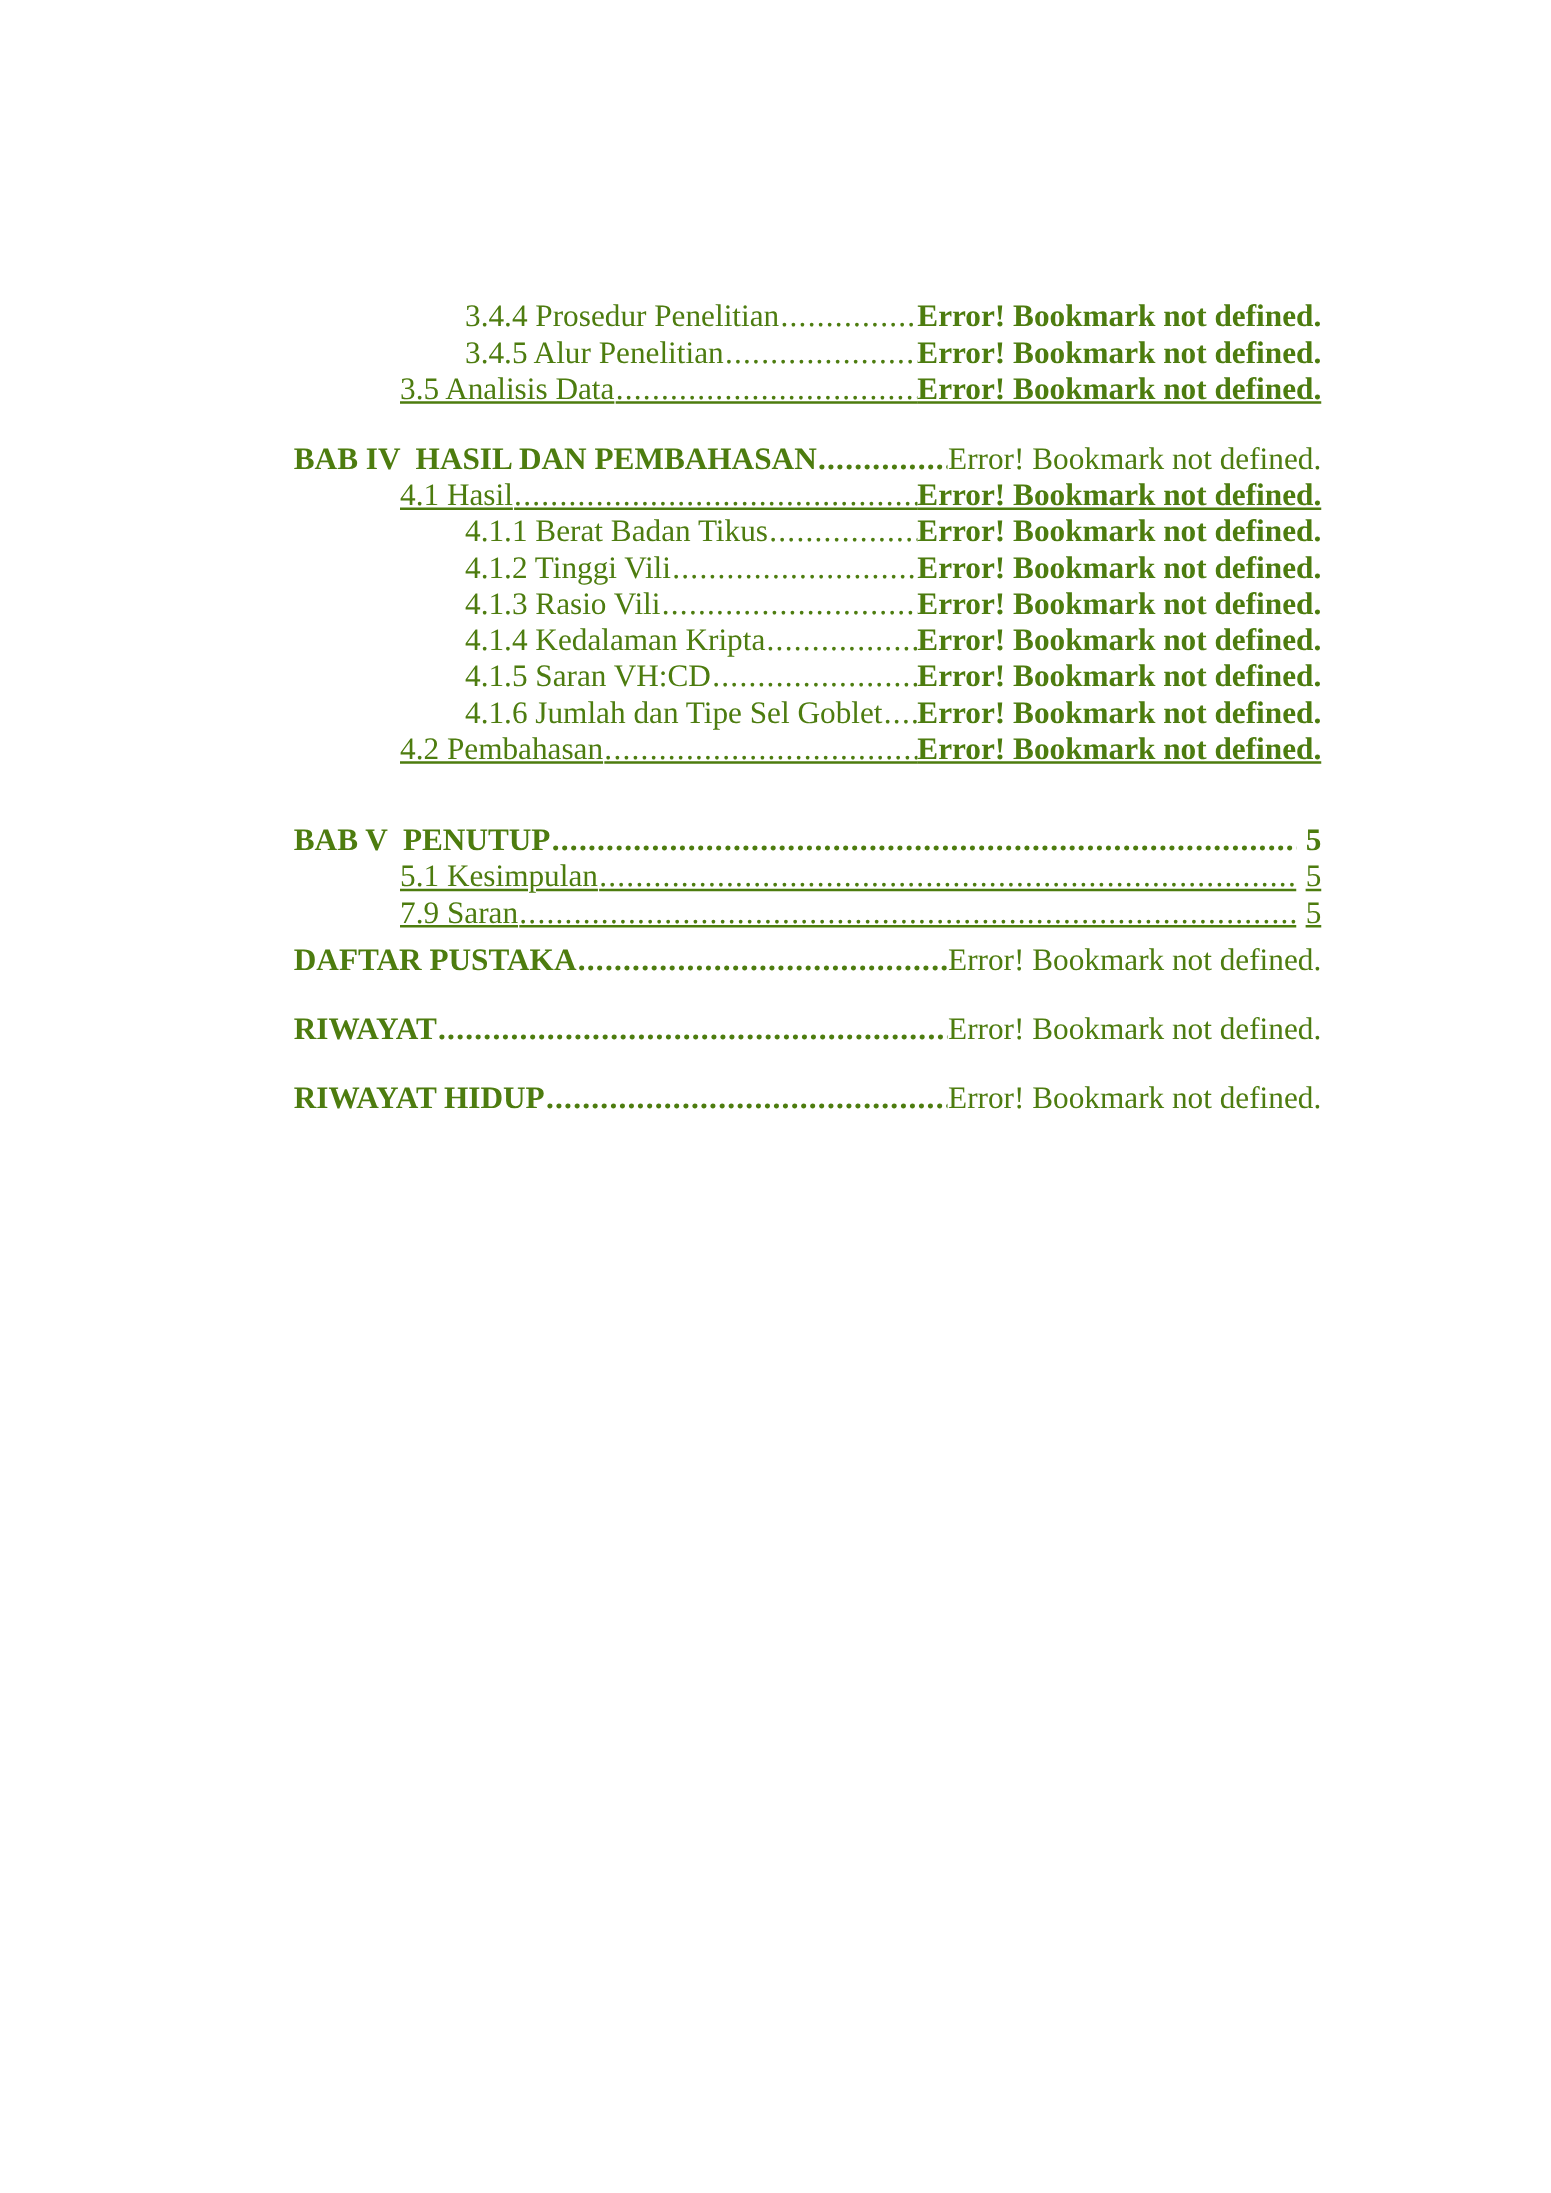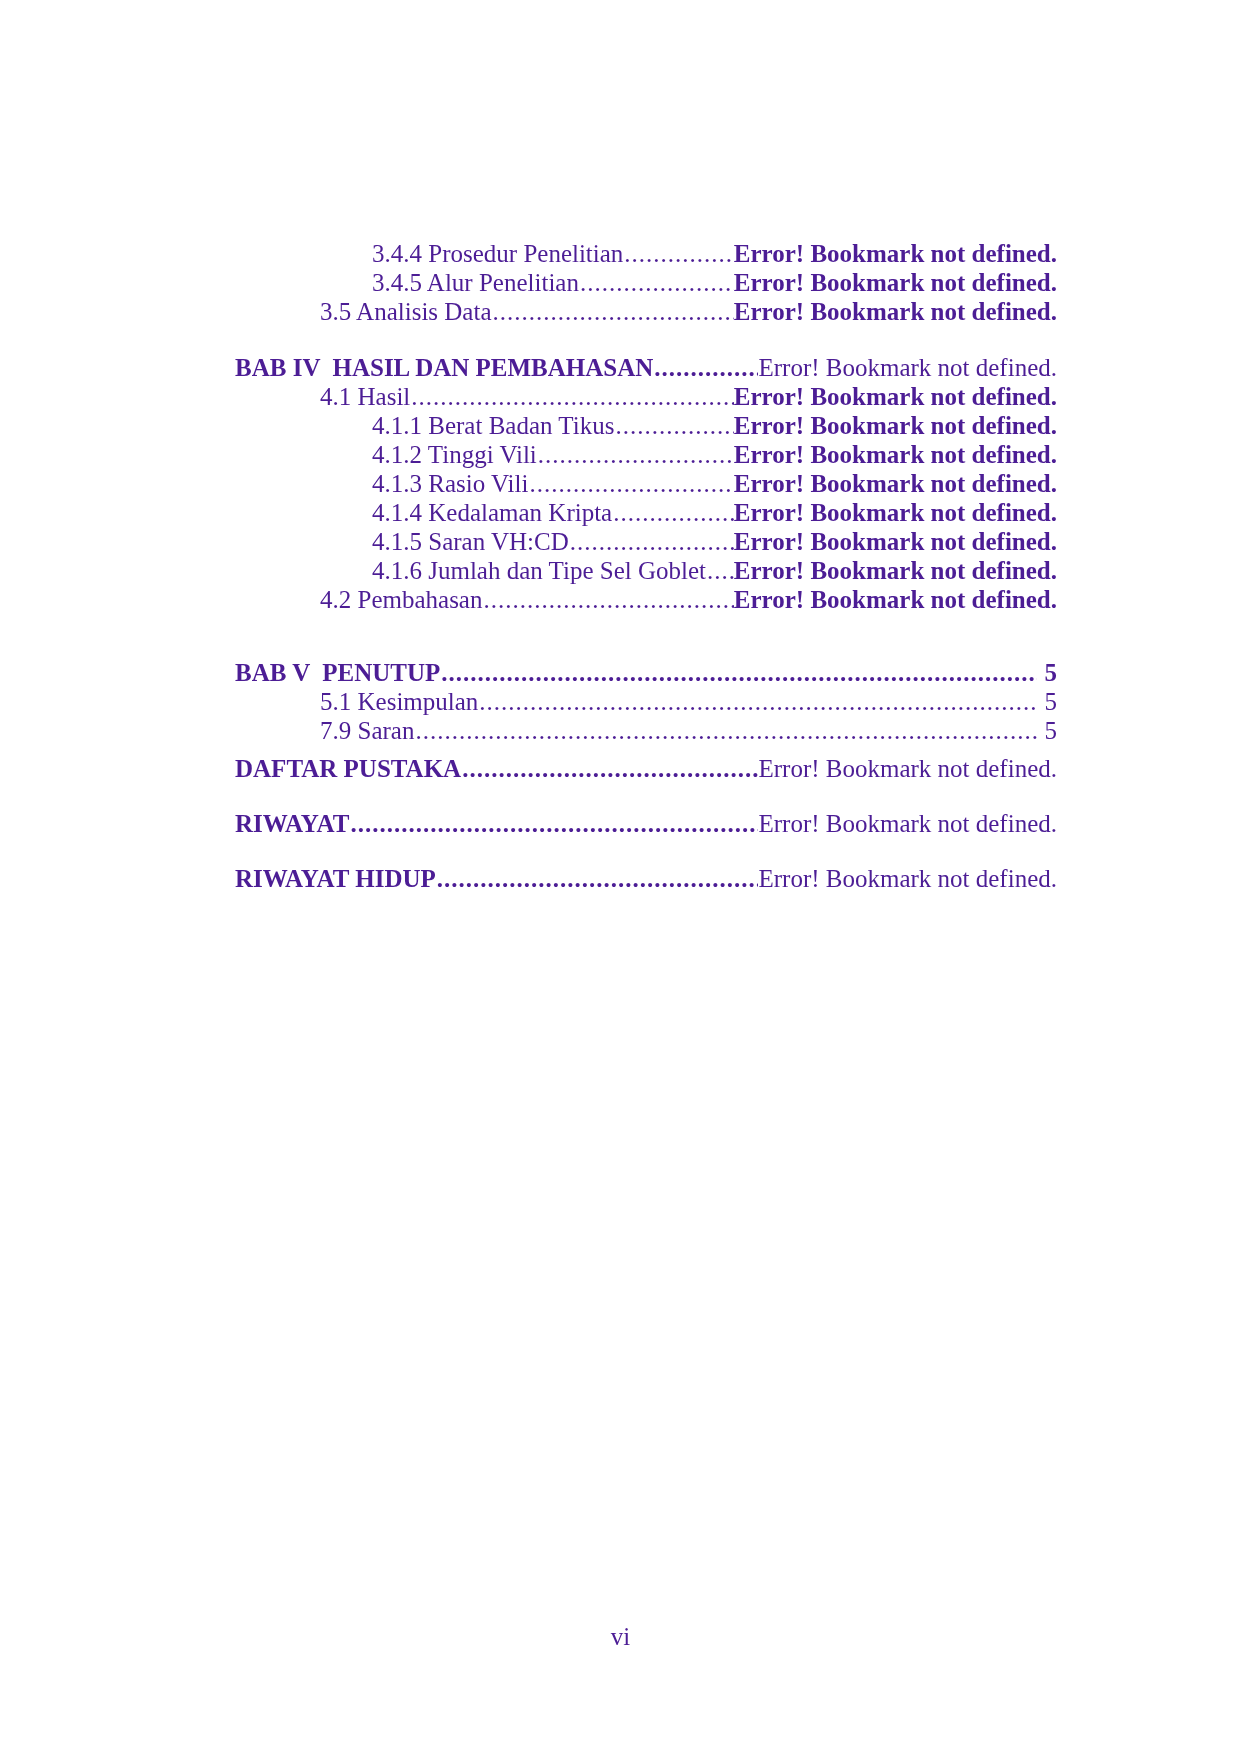--- a/index.html
+++ b/index.html
@@ -7,21 +7,21 @@
     padding: 0;
     background: #ffffff;
   }
   .page {
     position: relative;
     width: 1241px;
     height: 1754px;
     background: #ffffff;
     font-family: "Liberation Serif", "DejaVu Serif", serif;
     font-size: 25px;
-    color: #4c1d95;
+    color: #4d7c0f;
     overflow: hidden;
   }
   .toc {
     position: absolute;
     left: 235px;
     top: 239px;
     width: 822px;
   }
   .row {
     display: flex;
@@ -44,21 +44,21 @@
   }
   .leader::before {
     content: "..............................................................................................................................................................";
   }
   .pageref {
     flex: 0 0 auto;
     white-space: pre;
   }
   
   .lvl1 { padding-left: 0; justify-content: center; }
-  .lvl2 { padding-left: 85px; }
+  .lvl2 { padding-left: 85px; text-decoration: underline; }
   .lvl3 { padding-left: 137px; }
   
   .t-bold .title   { font-weight: bold; }
   .l-bold .leader  { font-weight: bold; }
   .r-bold .pageref { font-weight: bold; }
   
   .num .pageref { padding-left: 8px; }
   
   .g-blank  { margin-top: 27px; }  
   .g-babv   { margin-top: 44px; }  
@@ -182,14 +182,13 @@
     </div>
 
     <div class="row lvl1 t-bold l-bold g-lamp">
       <span class="title">RIWAYAT HIDUP</span>
       <span class="leader"></span>
       <span class="pageref">Error! Bookmark not defined.</span>
     </div>
 
   </div>
 
-  <div class="footer">vi</div>
 </div>
 
 </body></html>

